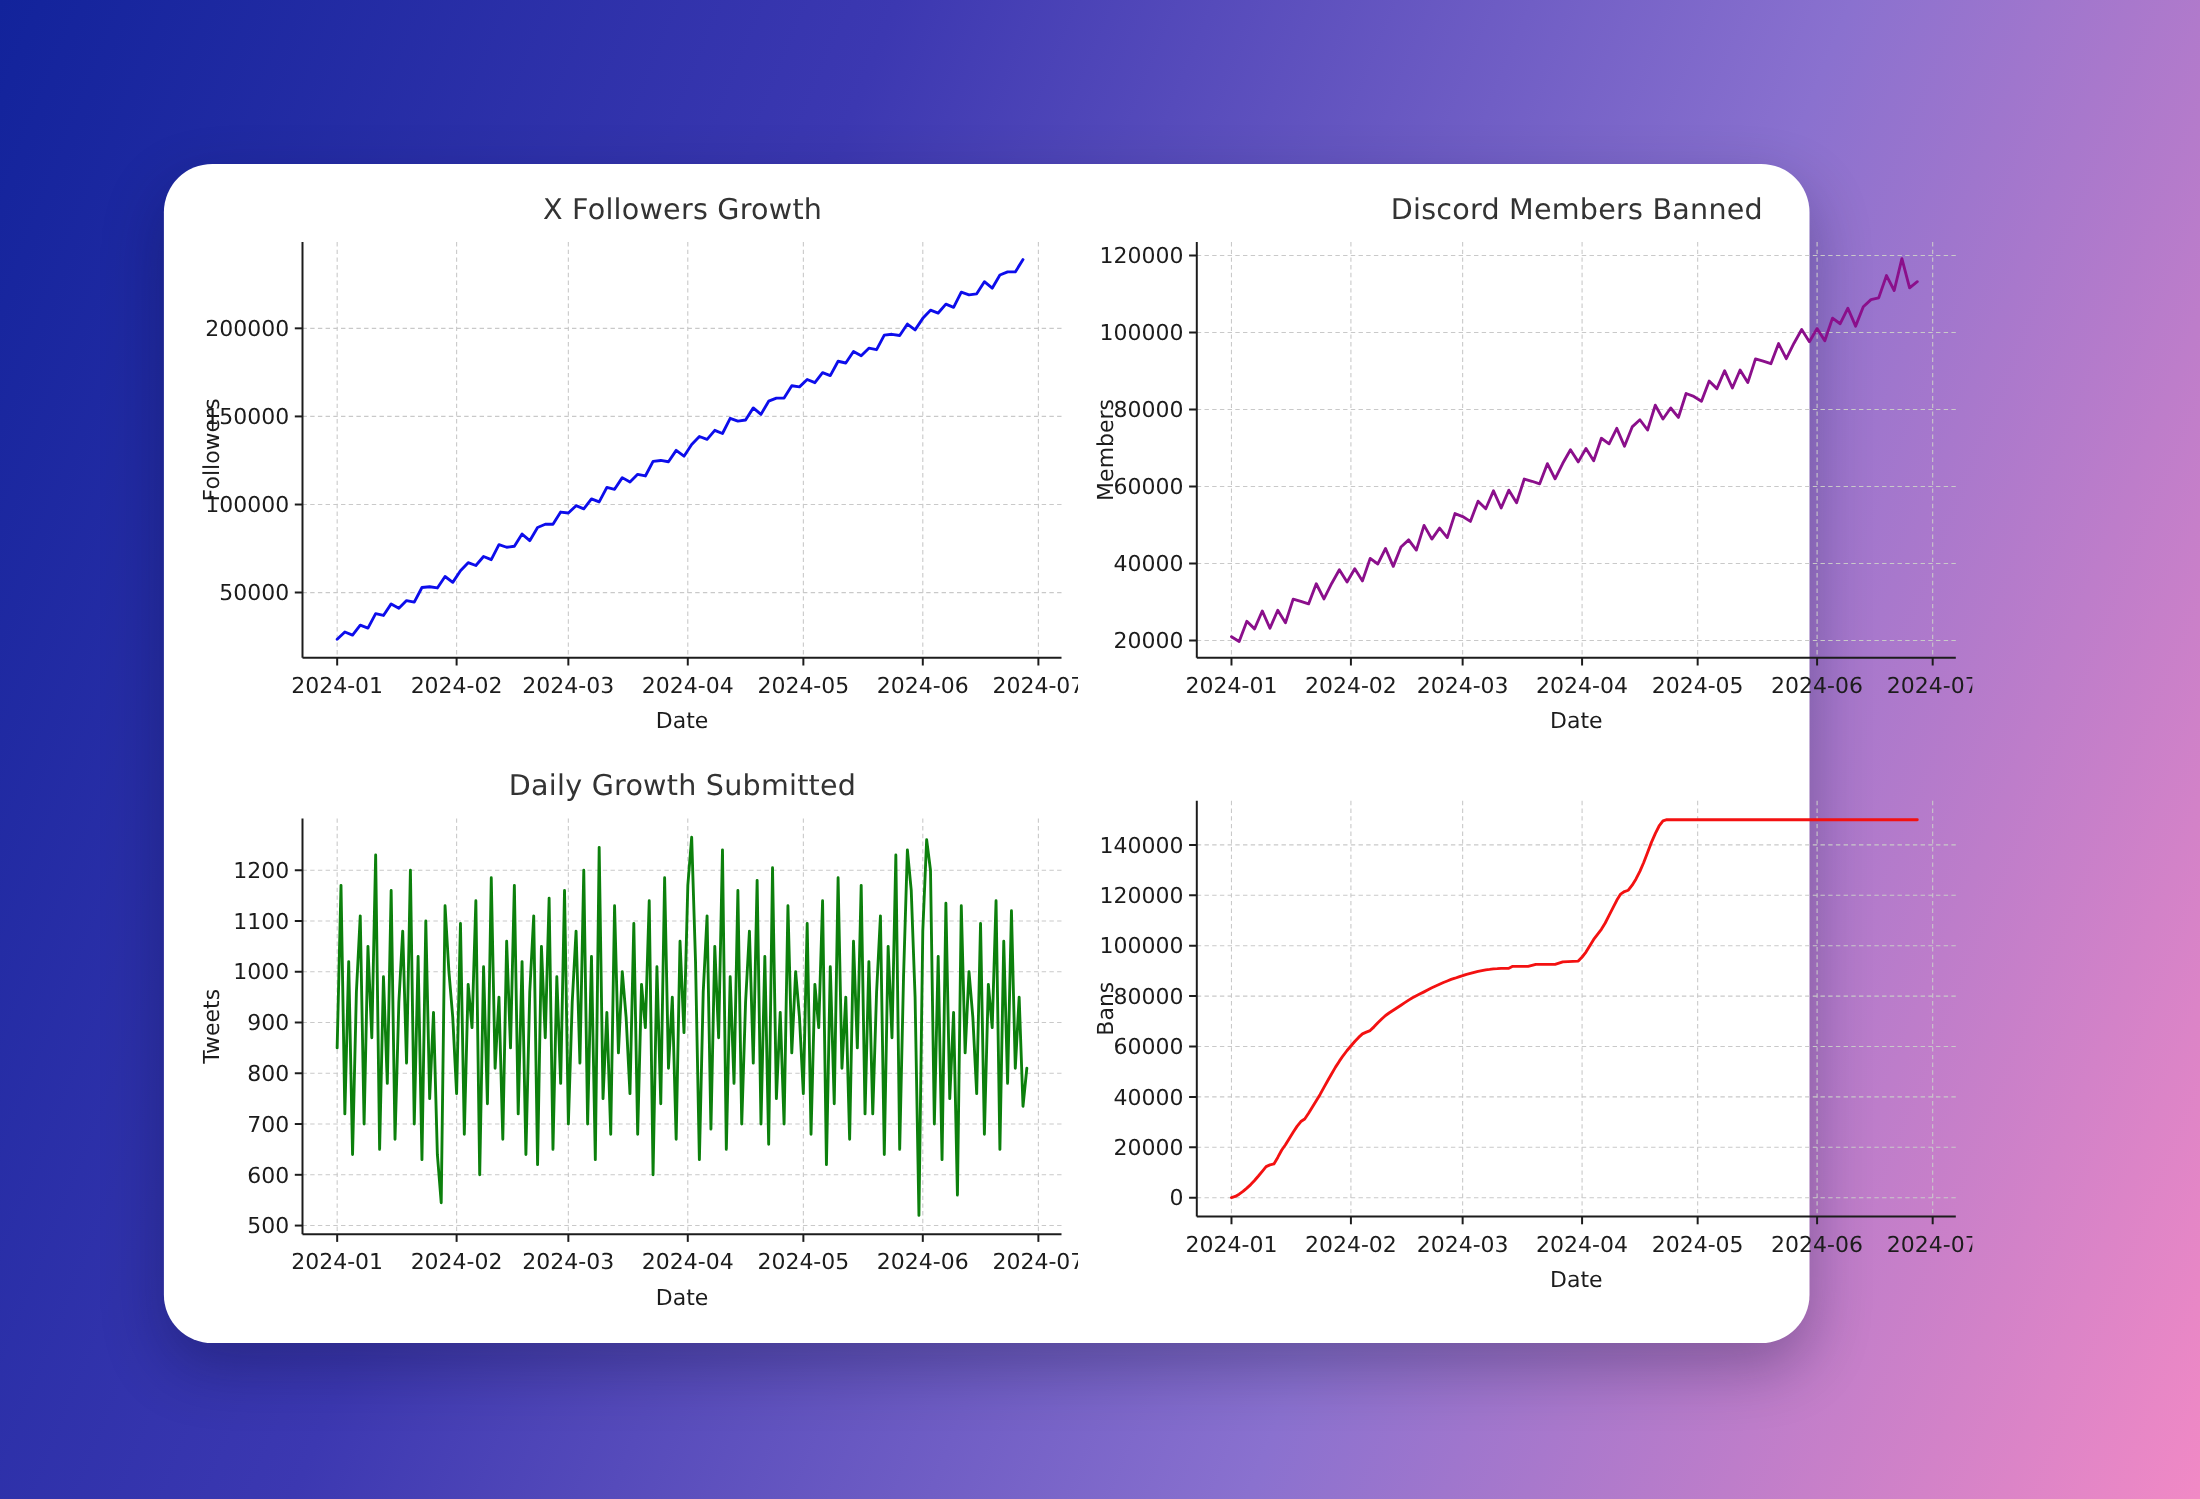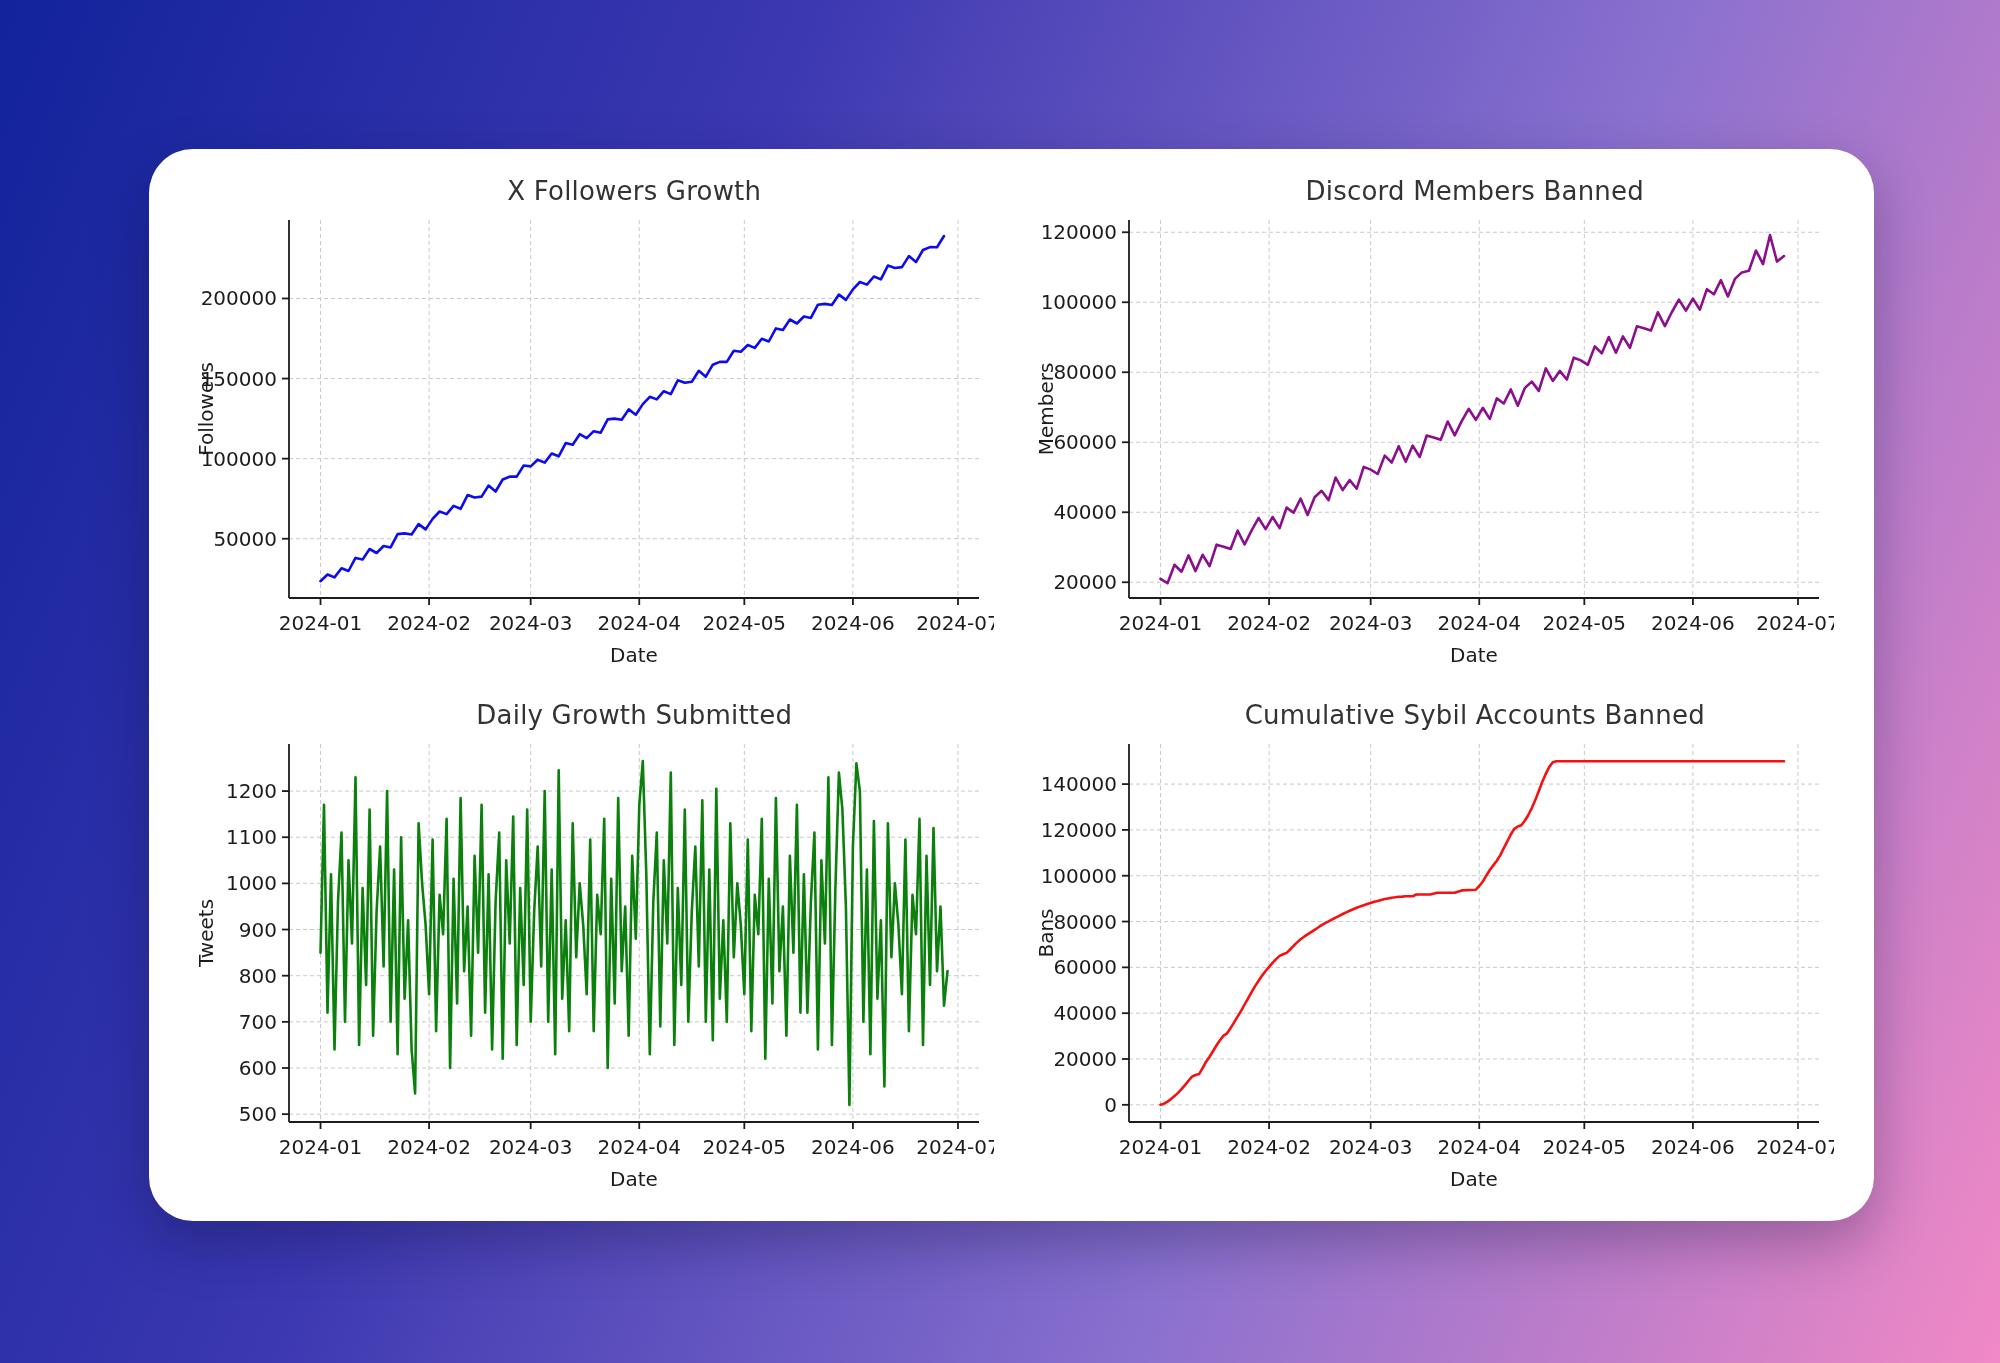--- a/index.html
+++ b/index.html
@@ -2,21 +2,21 @@
 <html><head>
 <meta charset="utf-8">
 <style>
   html,body{margin:0;padding:0;}
   body{
     width:2000px;height:1363px;position:relative;overflow:hidden;
     background:linear-gradient(112deg,#12239b 0%,#3c38b1 32%,#8a71cf 66%,#f189c5 100%);
     font-family:"DejaVu Sans",sans-serif;
   }
   .card{
-    position:absolute;left:149px;top:149px;width:1725px;height:1072px;
+    position:absolute;left:149px;top:149px;width:1496px;height:1072px;
     background:#ffffff;border-radius:44px;
     box-shadow:0 22px 55px rgba(10,10,45,.30);
     display:grid;grid-template-columns:1fr 1fr;grid-template-rows:1fr 1fr;
     padding:16px 26px 12px 26px;box-sizing:border-box;row-gap:4px;column-gap:8px;
   }
   .cell{display:flex;flex-direction:column;align-items:center;justify-content:center;}
   .chart-title{
     margin:2px 0 0 0;font-size:26px;font-weight:normal;color:#333333;
     transform:translateX(43px);letter-spacing:.2px;
   }
@@ -190,21 +190,20 @@
             <text x="88" y="114.23076923076923" text-anchor="end">1100</text>
             <text x="88" y="68.0769230769231" text-anchor="end">1200</text>
           </g>
           <text x="445" y="456" text-anchor="middle" fill="#1c1c1c" font-size="20px">Date</text>
           <text x="24" y="203" text-anchor="middle" fill="#1c1c1c" font-size="20px" transform="rotate(-90 24 203)">Tweets</text>
           <polyline points="131.5,222.6 135.0,74.9 138.5,282.6 142.0,144.2 145.5,319.5 149.0,171.8 152.5,102.6 156.0,291.8 159.5,130.3 163.0,213.4 166.5,47.2 170.1,314.9 173.6,158.0 177.1,254.9 180.6,79.5 184.1,305.7 187.6,181.1 191.1,116.5 194.6,236.5 198.1,61.1 201.6,291.8 205.1,139.5 208.6,324.2 212.1,107.2 215.6,268.8 219.1,190.3 222.6,319.5 226.1,363.4 229.6,93.4 233.1,153.4 236.6,194.9 240.1,264.2 243.6,109.5 247.1,301.1 250.6,164.9 254.1,204.2 257.6,88.8 261.1,338.0 264.6,148.8 268.1,273.4 271.6,68.0 275.1,241.1 278.6,176.5 282.1,305.7 285.6,125.7 289.1,222.6 292.6,74.9 296.1,282.6 299.6,144.2 303.1,319.5 306.6,171.8 310.2,102.6 313.7,328.8 317.2,130.3 320.7,213.4 324.2,86.5 327.7,314.9 331.2,158.0 334.7,254.9 338.2,79.5 341.7,291.8 345.2,181.1 348.7,116.5 352.2,236.5 355.7,61.1 359.2,291.8 362.7,139.5 366.2,324.2 369.7,40.3 373.2,268.8 376.7,190.3 380.2,301.1 383.7,93.4 387.2,227.2 390.7,153.4 394.2,194.9 397.7,264.2 401.2,109.5 404.7,301.1 408.2,164.9 411.7,204.2 415.2,88.8 418.7,338.0 422.2,148.8 425.7,273.4 429.2,68.0 432.7,241.1 436.2,176.5 439.7,305.7 443.2,125.7 446.8,208.8 450.3,74.9 453.8,31.1 457.3,144.2 460.8,324.2 464.3,171.8 467.8,102.6 471.3,296.5 474.8,130.3 478.3,213.4 481.8,42.6 485.3,314.9 488.8,158.0 492.3,254.9 495.8,79.5 499.3,291.8 502.8,181.1 506.3,116.5 509.8,236.5 513.3,70.3 516.8,291.8 520.3,139.5 523.8,310.3 527.3,58.8 530.8,268.8 534.3,190.3 537.8,291.8 541.3,93.4 544.8,227.2 548.3,153.4 551.8,194.9 555.3,264.2 558.8,109.5 562.3,301.1 565.8,164.9 569.3,204.2 572.8,88.8 576.3,328.8 579.8,148.8 583.4,273.4 586.9,68.0 590.4,241.1 593.9,176.5 597.4,305.7 600.9,125.7 604.4,222.6 607.9,74.9 611.4,282.6 614.9,144.2 618.4,282.6 621.9,171.8 625.4,102.6 628.9,319.5 632.4,130.3 635.9,213.4 639.4,47.2 642.9,314.9 646.4,158.0 649.9,42.6 653.4,79.5 656.9,176.5 660.4,374.9 663.9,116.5 667.4,33.4 670.9,61.1 674.4,291.8 677.9,139.5 681.4,324.2 684.9,91.1 688.4,268.8 691.9,190.3 695.4,356.5 698.9,93.4 702.4,227.2 705.9,153.4 709.4,194.9 712.9,264.2 716.4,109.5 719.9,301.1 723.5,164.9 727.0,204.2 730.5,88.8 734.0,314.9 737.5,125.7 741.0,254.9 744.5,98.0 748.0,241.1 751.5,176.5 755.0,275.7 758.5,241.1" fill="none" stroke="#0c800c" stroke-width="2.6" stroke-linejoin="round" stroke-linecap="round"></polyline>
         </svg></div>
   </div>
 
   <div class="cell">
-    <h2 class="chart-title">Cumulative Sybil Accounts Banned</h2>
     <div class="chart-mount"><svg width="805" height="470" viewBox="0 0 805 470">
           <g stroke="#c9c9c9" stroke-dasharray="4 3" stroke-width="1">
             <line x1="131.5228426395939" y1="14" x2="131.5228426395939" y2="392"></line>
             <line x1="240.10152284263958" y1="14" x2="240.10152284263958" y2="392"></line>
             <line x1="341.6751269035533" y1="14" x2="341.6751269035533" y2="392"></line>
             <line x1="450.25380710659897" y1="14" x2="450.25380710659897" y2="392"></line>
             <line x1="555.3299492385786" y1="14" x2="555.3299492385786" y2="392"></line>
             <line x1="663.9086294416244" y1="14" x2="663.9086294416244" y2="392"></line>
             <line x1="768.9847715736041" y1="14" x2="768.9847715736041" y2="392"></line>
             <line x1="100" y1="374.8181818181818" x2="790" y2="374.8181818181818"></line>

